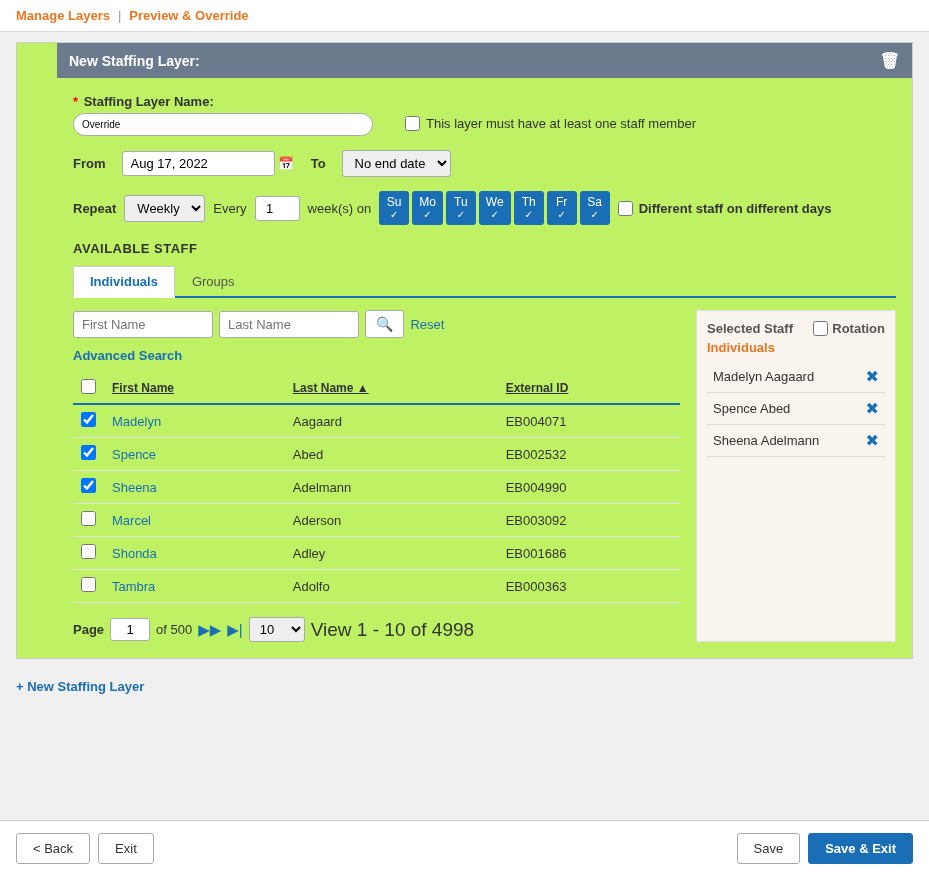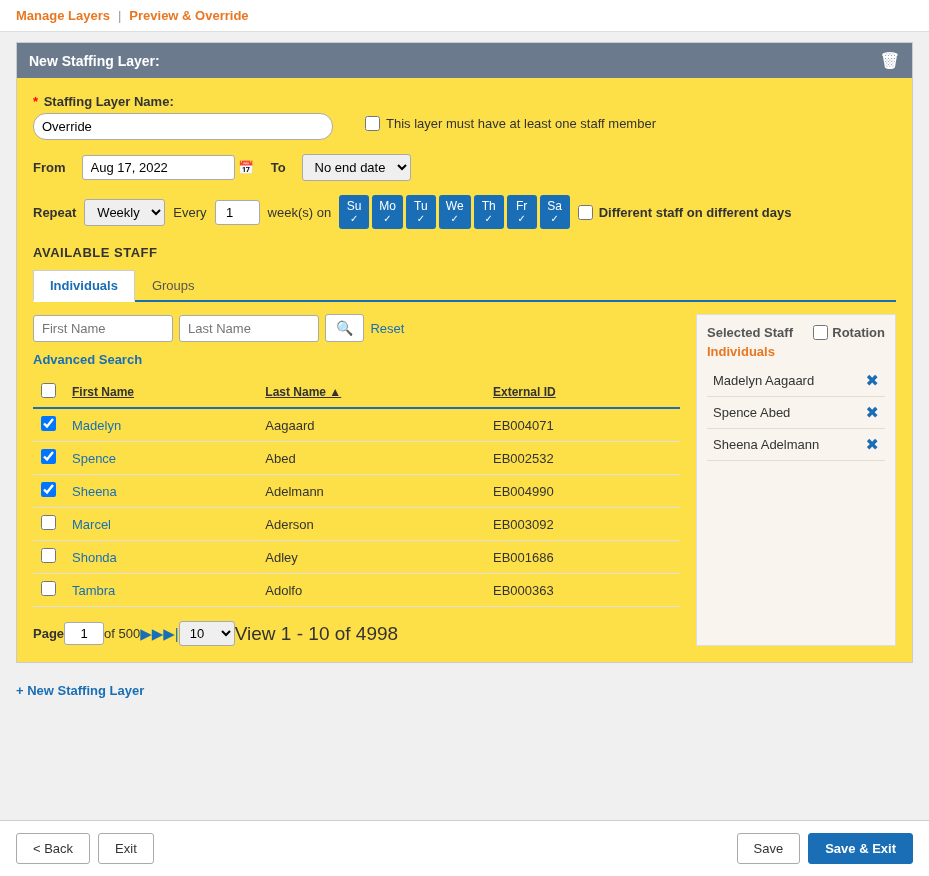--- a/index.html
+++ b/index.html
@@ -7,30 +7,30 @@
 
     
     .top-nav { display: flex; gap: 8px; padding: 8px 16px; background: #fff; border-bottom: 1px solid #ddd; align-items: center; }
     .top-nav a { color: #e87722; text-decoration: none; font-size: 13px; font-weight: bold; }
     .top-nav .sep { color: #999; }
 
     
     .main-content { padding: 10px 16px; }
 
     
-    .card { background: #fde047; border: 1px solid #ccc; margin-bottom: 10px; }
+    .card { background: #bef264; border: 1px solid #ccc; margin-bottom: 10px; padding-left: 40px; }
     .card-header { background: #6b7b8d; color: #fff; padding: 8px 12px; display: flex; justify-content: space-between; align-items: center; font-size: 14px; font-weight: bold; }
     .card-header .trash-icon { color: #fff; cursor: pointer; font-size: 16px; }
     .card-body { padding: 16px; }
 
     
     .form-row { margin-bottom: 14px; }
     .form-label { font-size: 13px; font-weight: bold; margin-bottom: 4px; }
     .required-star { color: red; margin-right: 2px; }
-    .form-input { padding: 5px 8px; border: 1px solid #aaa; border-radius: 13px; font-size: 13px; width: 100%; }
+    .form-input { padding: 5px 8px; border: 1px solid #aaa; border-radius: 13px; font-size: 10px; width: 100%; }
     .layer-name-input { width: 300px; }
     .checkbox-label { display: flex; align-items: center; gap: 6px; font-size: 13px; cursor: pointer; }
 
     .date-row { display: flex; align-items: center; gap: 16px; margin-bottom: 14px; }
     .date-row label { font-size: 13px; font-weight: bold; }
     .date-input-wrap { display: flex; align-items: center; gap: 4px; }
     .date-input { padding: 4px 8px; border: 1px solid #aaa; border-radius: 3px; font-size: 13px; width: 153px; }
     .cal-icon { color: #555; cursor: pointer; }
     .no-end-select { padding: 4px 8px; border: 1px solid #aaa; border-radius: 3px; font-size: 13px; }
 
@@ -65,21 +65,21 @@
     .advanced-search { color: #1a6eb5; cursor: pointer; font-size: 13px; font-weight: bold; margin-bottom: 10px; }
 
     
     .staff-table { width: 100%; border-collapse: collapse; font-size: 13px; }
     .staff-table th { text-align: left; padding: 6px 8px; border-bottom: 2px solid #1a6eb5; font-weight: bold; font-size: 12px; }
     .staff-table th a { color: #333; text-decoration: underline; cursor: pointer; }
     .staff-table td { padding: 7px 8px; border-bottom: 1px solid #e0e0e0; }
     .first-name-link { color: #1a6eb5; cursor: pointer; text-decoration: none; }
 
     
-    .pagination { display: flex; align-items: center; gap: 0; margin-top: 14px; font-size: 13px; }
+    .pagination { display: flex; align-items: center; gap: 6px; margin-top: 14px; font-size: 13px; }
     .page-label { font-weight: bold; }
     .page-input { width: 40px; padding: 3px 5px; border: 1px solid #aaa; border-radius: 3px; text-align: center; font-size: 13px; }
     .page-nav { color: #1a6eb5; cursor: pointer; font-size: 15px; }
     .per-page-select { padding: 3px 6px; border: 1px solid #aaa; border-radius: 3px; font-size: 13px; }
     .view-count { color: #333; font-size: 19px; }
 
     
     .selected-staff-header { font-size: 13px; font-weight: bold; color: #555; display: flex; justify-content: space-between; align-items: center; }
     .rotation-label { display: flex; align-items: center; gap: 4px; font-size: 13px; cursor: pointer; }
     .individuals-label { color: #e87722; font-size: 13px; font-weight: bold; margin-bottom: 6px; margin-top: 4px; }

